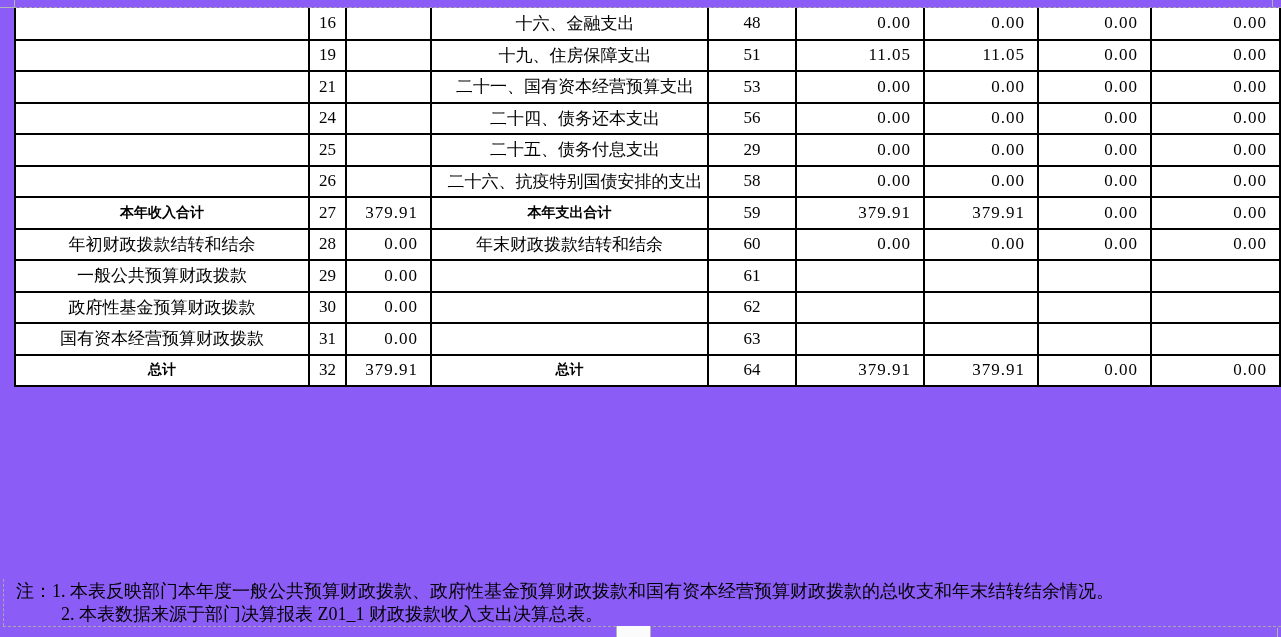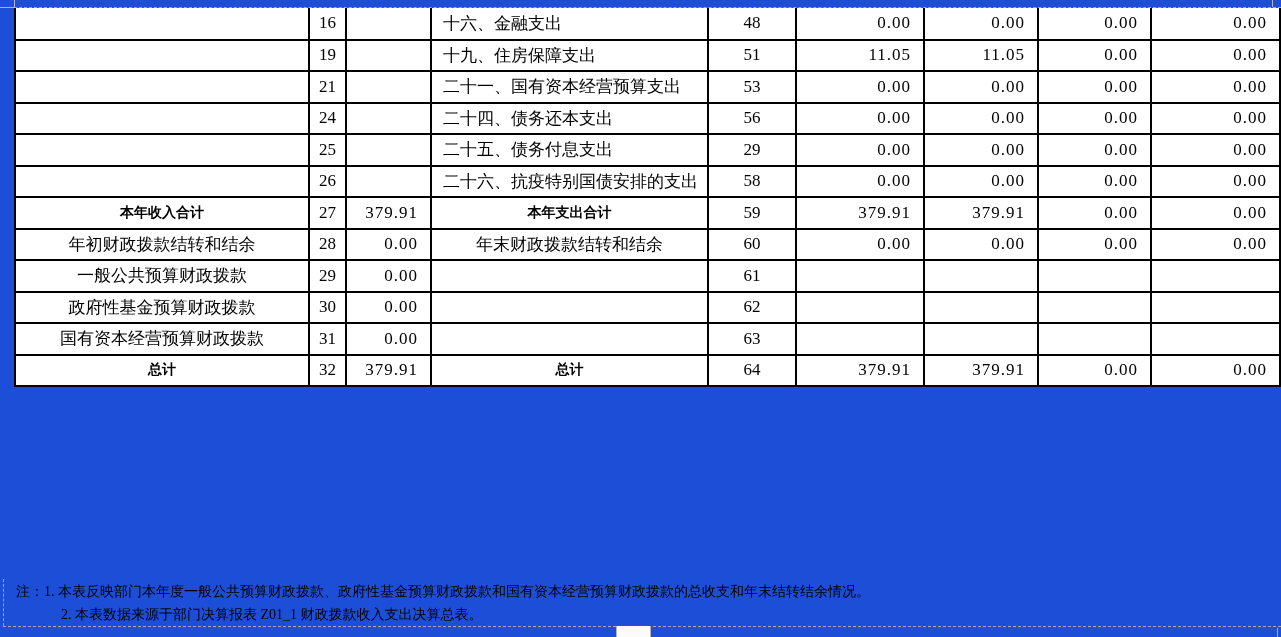--- a/index.html
+++ b/index.html
@@ -1,19 +1,19 @@
 <!DOCTYPE html>
 <html><head>
 <meta charset="utf-8">
 <style>
   * { margin:0; padding:0; box-sizing:border-box; }
   body { background:#ffffff; }
   .screen {
     position:relative; width:1281px; height:637px;
-    background:#1d4ed8; overflow:hidden; color:#000;
+    background:#8b5cf6; overflow:hidden; color:#000;
     font-family:"Liberation Serif","DejaVu Serif",serif;
   }
   
   .dash-h { position:absolute; border-top:1px dashed #a8a8a8; height:0; }
   .gray-h { position:absolute; border-top:1px solid #b4b4b4; height:0; }
   .gray-v { position:absolute; border-left:1px solid #b4b4b4; width:0; }
   .notch {
     position:absolute; left:616px; top:626px; width:35px; height:11px;
     border-left:1px solid #b4b4b4; border-right:1px solid #b4b4b4;
     background:#fbfbfb;
@@ -29,27 +29,27 @@
     height:31.5px;
     font-size:17px;
     overflow:hidden; white-space:nowrap;
     vertical-align:middle;
     background:#fff;
   }
   table.budget tr:first-child td { border-top:none; }
   td.c-seq   { text-align:center; font-size:16px; }
   td.c-num   { text-align:right; padding-right:12px; font-size:16px; letter-spacing:1px; }
   td.c-label { text-align:center; }
-  td.c-label-left { text-align:left; padding-left:11px; }
+  td.c-label-left { text-align:center; padding-left:11px; }
   tr.bold-row td.c-label { font-weight:bold; font-size:14px; }
   
   .notes {
     position:absolute; left:3px; top:579px; width:1278px; height:47px;
     border-left:1px dashed #a8a8a8;
-    font-size:14px; line-height:23px;
+    font-size:18px; line-height:23px;
   }
   .notes .l1 { position:absolute; left:12px;  top:1px;  white-space:nowrap; }
   .notes .l2 { position:absolute; left:57px;  top:24px; white-space:nowrap;text-align:center; }
 </style>
 </head>
 <body>
 
 <div class="screen">
 
   <div class="gray-h" style="left:0; top:7px; width:14px;"></div>

